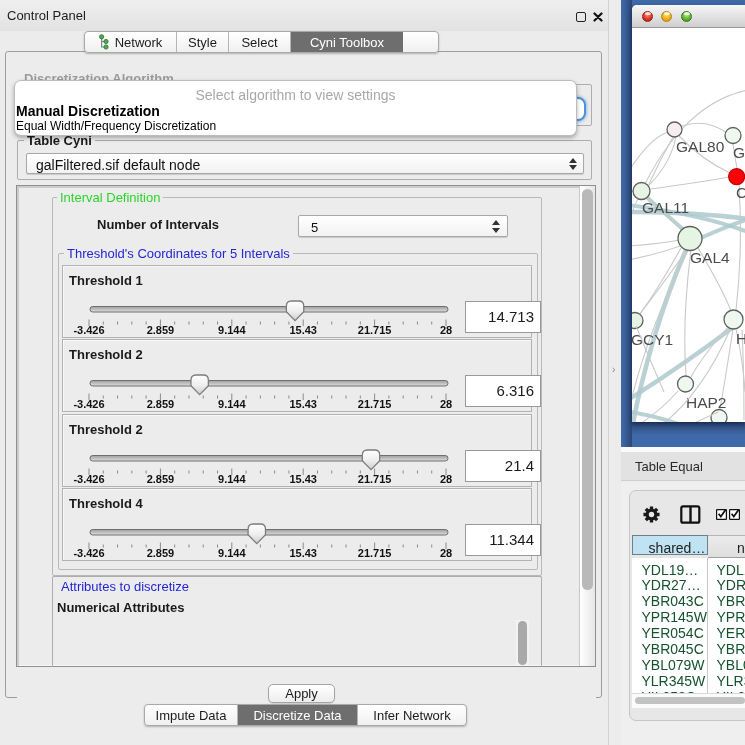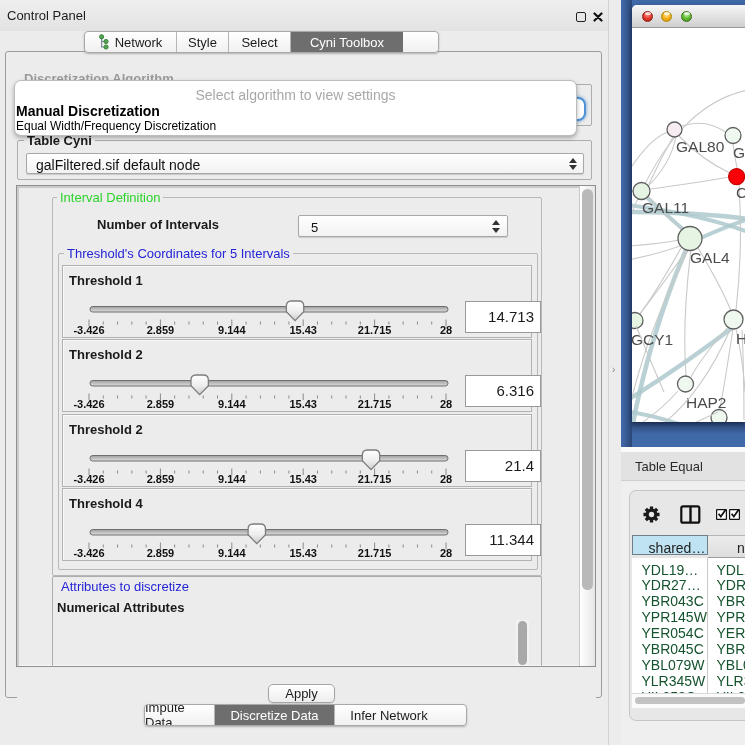--- a/index.html
+++ b/index.html
@@ -356,21 +356,21 @@
   <div class="abs group" style="left:52px; top:576px; width:490px; height:95px; border-bottom:none;"></div>
   <div class="abs glabel" style="left:58px; top:579px; color:#2424d8;">Attributes to discretize</div>
   <div class="abs" style="left:57px; top:600px; font-weight:bold;">Numerical Attributes</div>
   <div class="abs" id="listscroll"></div>
   <div class="abs" id="listthumb"></div>
 
   <div class="abs" style="left:17px; top:667px; width:579px; height:31px; background:#ececec;"></div>
   <div class="abs" id="applybtn">Apply</div>
 
   <div class="abs tabbar" id="bottabs">
-    <div class="tab" style="width:70px;">Impute Data</div>
+    <div class="tab" style="width:93px;">Impute Data</div>
     <div class="tab sel" style="width:120px;">Discretize Data</div>
     <div class="tab" style="width:108px;">Infer Network</div>
   </div>
 
   <div class="abs" id="popup">
     <div class="hint">Select algorithm to view settings</div>
     <div class="it1">Manual Discretization</div>
     <div class="it2">Equal Width/Frequency Discretization</div>
   </div>
 

